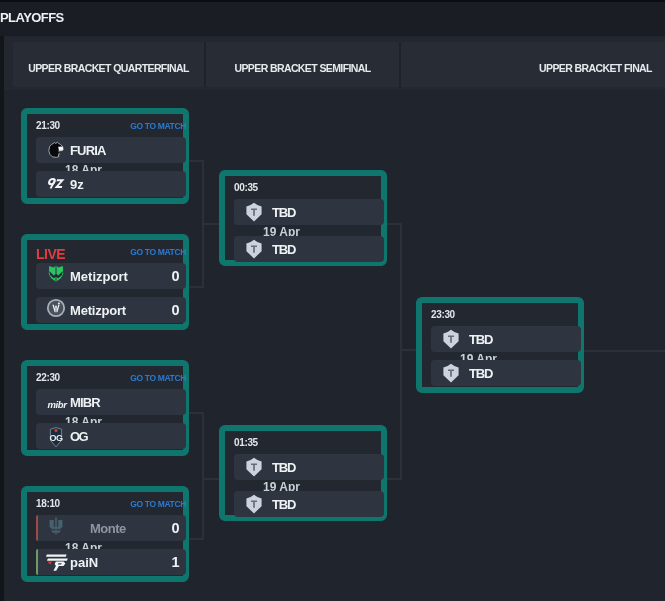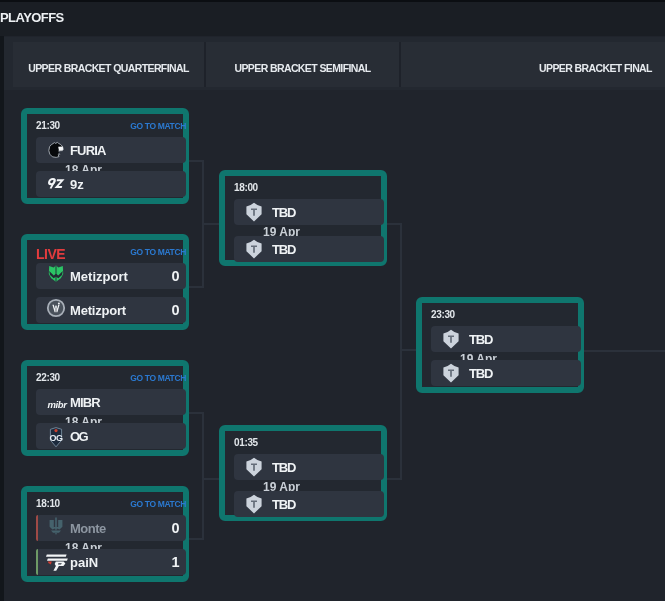--- a/index.html
+++ b/index.html
@@ -17,21 +17,21 @@
   .card { position:absolute; width:168px; height:96px; background:#232830; border:6px solid #0f766e; border-radius:6px; }
   .chead { position:absolute; left:9px; top:6px; width:150px; height:15px; }
   .time { position:absolute; left:0; top:0; font-size:10px; font-weight:bold; color:#e3e7eb; letter-spacing:-0.35px; }
   .date { position:absolute; left:29px; top:0; font-size:12px; font-weight:bold; color:#c9cfd6; letter-spacing:0;margin-top:43px; }
   .live { position:absolute; left:0; top:0; font-size:14px; font-weight:bold; color:#e23c3e; letter-spacing:-0.5px; }
   .goto { position:absolute; right:0; top:1px; font-size:8.5px; font-weight:bold; color:#2b79d0; letter-spacing:-0.35px; }
   .row { position:absolute; left:9px; width:150px; height:26px; background:#2f3540; border-radius:4px; }
   .r1 { top:23px; } .r2 { top:57px; } .sf .r2 { top:60px; }
   .logo { position:absolute; left:10px; top:3px; width:20px; height:20px; }
   .name { position:absolute; left:34px; top:6px; font-size:13px; font-weight:bold; color:#eff2f4; }
-  .dim  { color:#8d96a1; }
+  .dim  { color:#8d96a1;margin-left:20px; }
   .score { position:absolute; right:6.5px; top:5.5px; font-size:14.5px; line-height:14.5px; font-weight:bold; color:#eff2f4; }
   .stripe { position:absolute; left:0; top:0; width:2px; height:26px; border-radius:2px 0 0 2px; }
   .cn { position:absolute; background:#2b313b; }
 </style>
 </head>
 <body>
 <div id="stage">
   <div id="topline"></div>
   <div id="bracketbg"></div>
   <div id="title">PLAYOFFS</div>
@@ -180,21 +180,21 @@
             <path d="M1.9 9.4 L5.8 9.4 L4.8 12.6 L2.4 10.9 Z" fill="#cf3b30"></path>
           </svg>
     </span>
         <span class="name">paiN</span>
         <span class="score">1</span>
       </div>
   </div>
 
   <div class="card sf" style="left:219px;top:170px;">
     <div class="chead">
-        <span class="time">18:00</span>
+        <span class="time">00:35</span>
         <span class="date">19 Apr</span>
       </div>
     <div class="row r1">
         <span class="logo">
       <svg width="20" height="20" viewBox="0 0 20 20">
             <path d="M10 0.8 L13.4 3 L17.6 4.4 L17.6 12.2 L10 19.4 L2.4 12.2 L2.4 4.4 L6.6 3 Z" fill="#ccd3dc"></path>
             <path d="M7 6.4 L13 6.4 L13 8 L10.85 8 L10.85 13.8 L9.15 13.8 L9.15 8 L7 8 Z" fill="#646d79"></path>
           </svg>
     </span>
         <span class="name" style="left:38px;letter-spacing:-1.2px">TBD</span>

